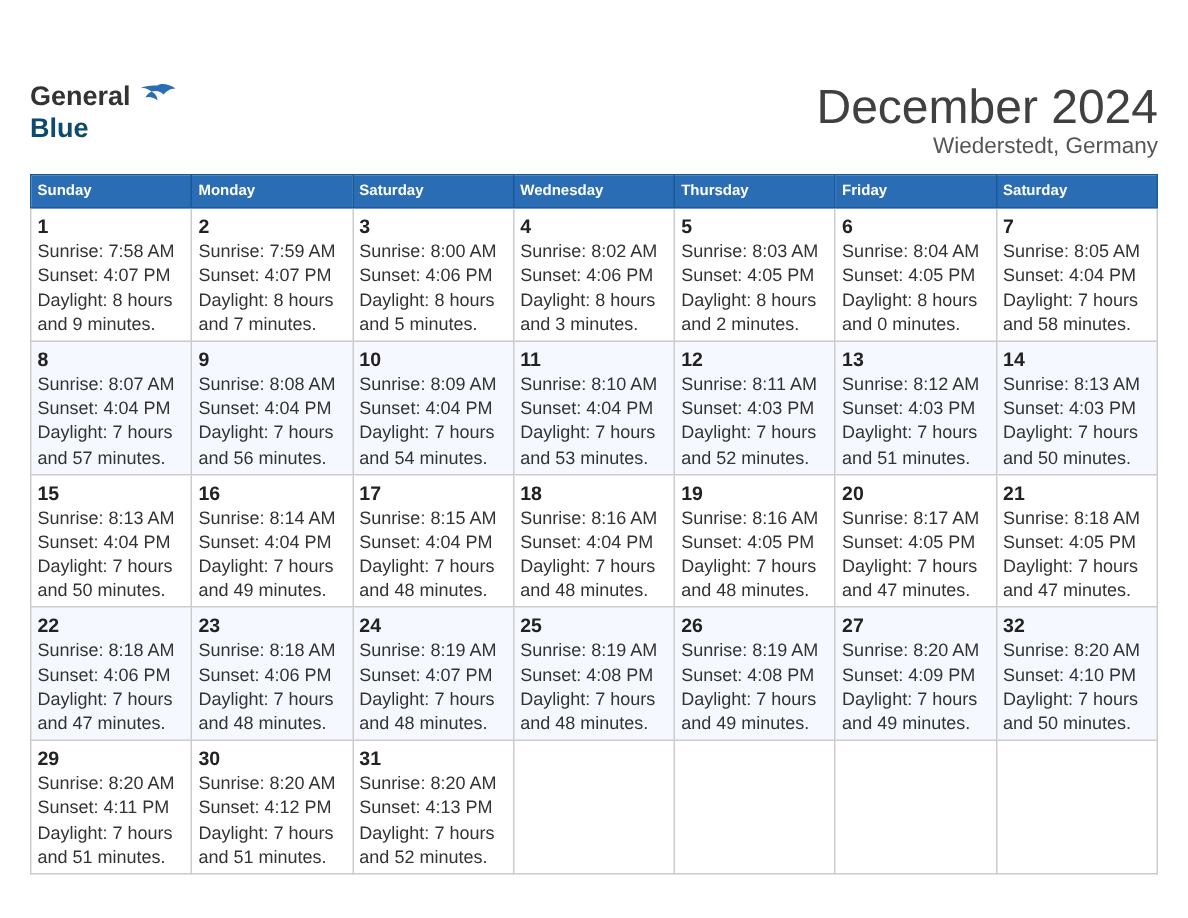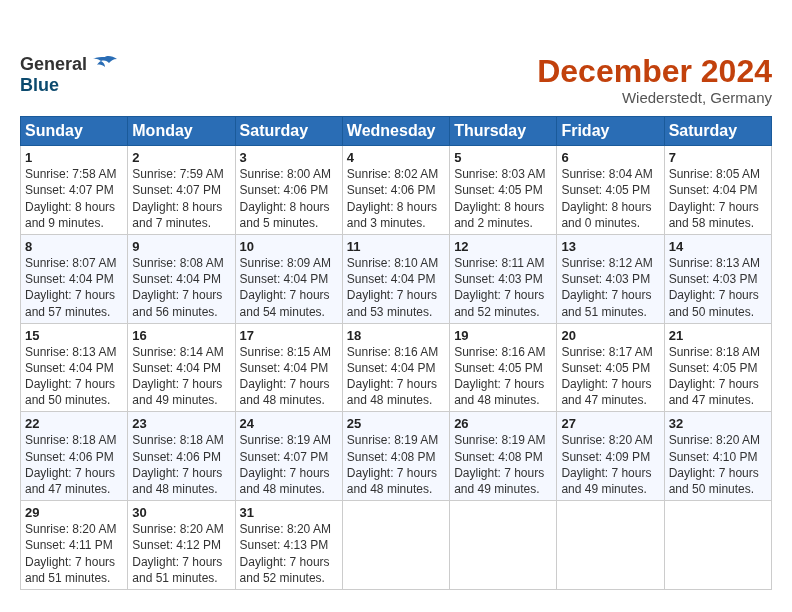--- a/index.html
+++ b/index.html
@@ -36,37 +36,37 @@
     .logo-bird {
       width: 28px;
       height: 20px;
       margin-left: 2px;
     }
     .title-block {
       text-align: right;
     }
     .main-title {
       font-size: 32px;
-      font-weight: bold;
-      color: #c2410c;
+      font-weight: normal;
+      color: #404040;
       line-height: 1.1;
     }
     .subtitle {
       font-size: 15px;
       color: #555;
     }
     .calendar {
       width: 100%;
       border-collapse: collapse;
       table-layout: fixed;
     }
     .calendar thead tr th {
       background: #2a6db5;
       color: #fff;
-      font-size: 16px;
+      font-size: 10px;
       font-weight: bold;
       padding: 5px 4px;
       text-align: left;
       border: 1px solid #1a5a9a;
     }
     .calendar tbody tr td {
       border: 1px solid #ccc;
       vertical-align: top;
       padding: 4px 4px 3px 4px;
       font-size: 9.5px;

